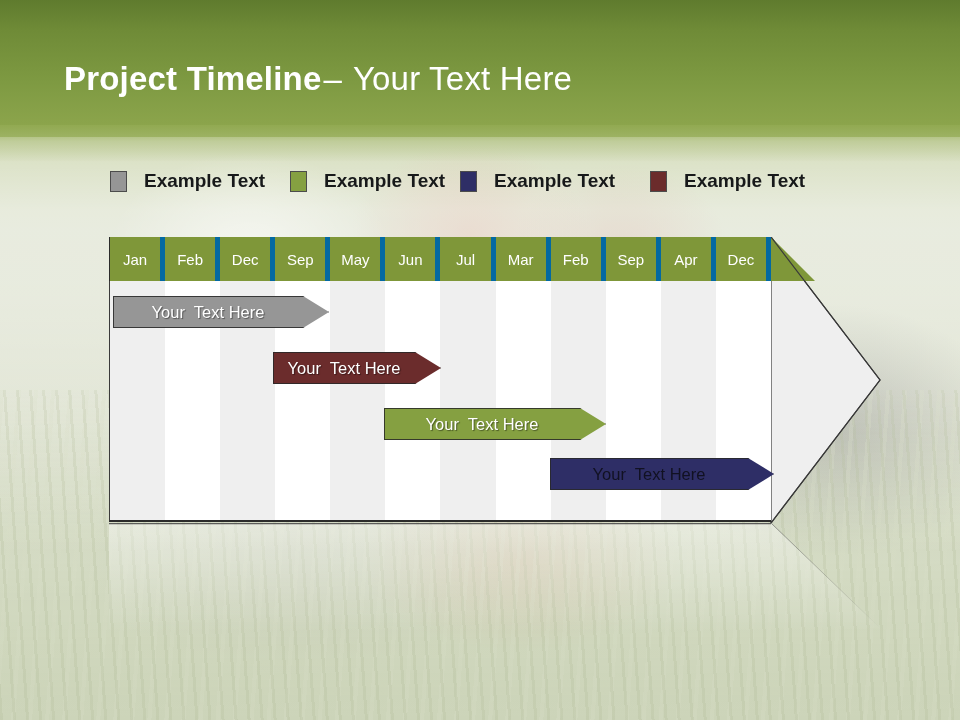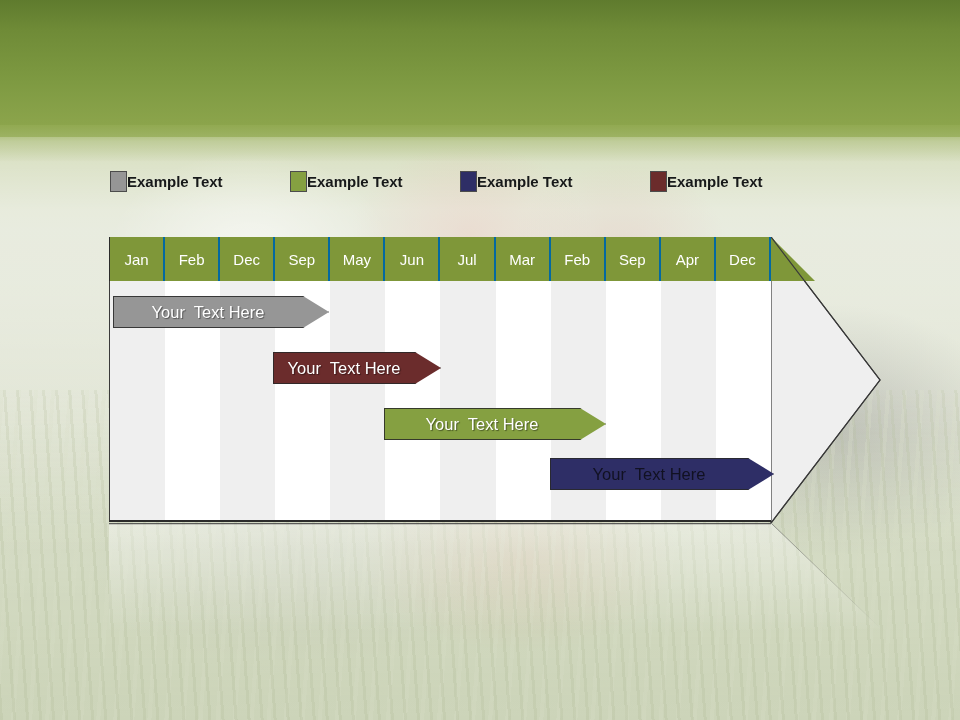--- a/index.html
+++ b/index.html
@@ -90,21 +90,22 @@
     align-items: center;
     height: 22px;
   }
   .legend-swatch {
     width: 17px;
     height: 21px;
     border: 1px solid #4c4c4c;
     box-sizing: border-box;
   }
   .legend-label {
-    font-size: 15px;
+    margin-left: 17px;
+    font-size: 19px;
     font-weight: bold;
     color: #17191a;
     white-space: nowrap;
   }
 
   
   .chart {
     position: absolute;
     left: 109px;
     top: 237px;
@@ -121,21 +122,21 @@
   }
   .grid-header {
     position: absolute;
     left: 0; top: 0;
     width: 662px;
     height: 44px;
     display: flex;
   }
   .month-cell {
     flex: 1 1 0;
-    border-right: 2px solid #0369a1;
+    border-right: 5px solid #0369a1;
     background: #7f9739;
     color: #ffffff;
     font-size: 15px;
     display: flex;
     align-items: center;
     justify-content: center;
     box-sizing: border-box;
   }
   .month-cell:first-child { border-left: 1px solid #2b2b2b; }
   .grid-body {
@@ -185,20 +186,23 @@
 <body>
 
 <div id="slide">
 
   <div class="bg-photo"></div>
   <div class="bg-grass"></div>
   <div class="bg-haze"></div>
 
   <div class="header-band"></div>
   <div class="header-fade"></div>
+  <div class="title">
+    <span class="strong">Project Timeline</span><span class="dash">–</span> <span class="light">Your Text Here</span>
+  </div>
 
   <div class="legend">
     <div class="legend-item" style="left:110px">
       <span class="legend-swatch" style="background:#969696"></span>
       <span class="legend-label">Example Text</span>
     </div>
     <div class="legend-item" style="left:290px">
       <span class="legend-swatch" style="background:#85a041"></span>
       <span class="legend-label">Example Text</span>
     </div>

